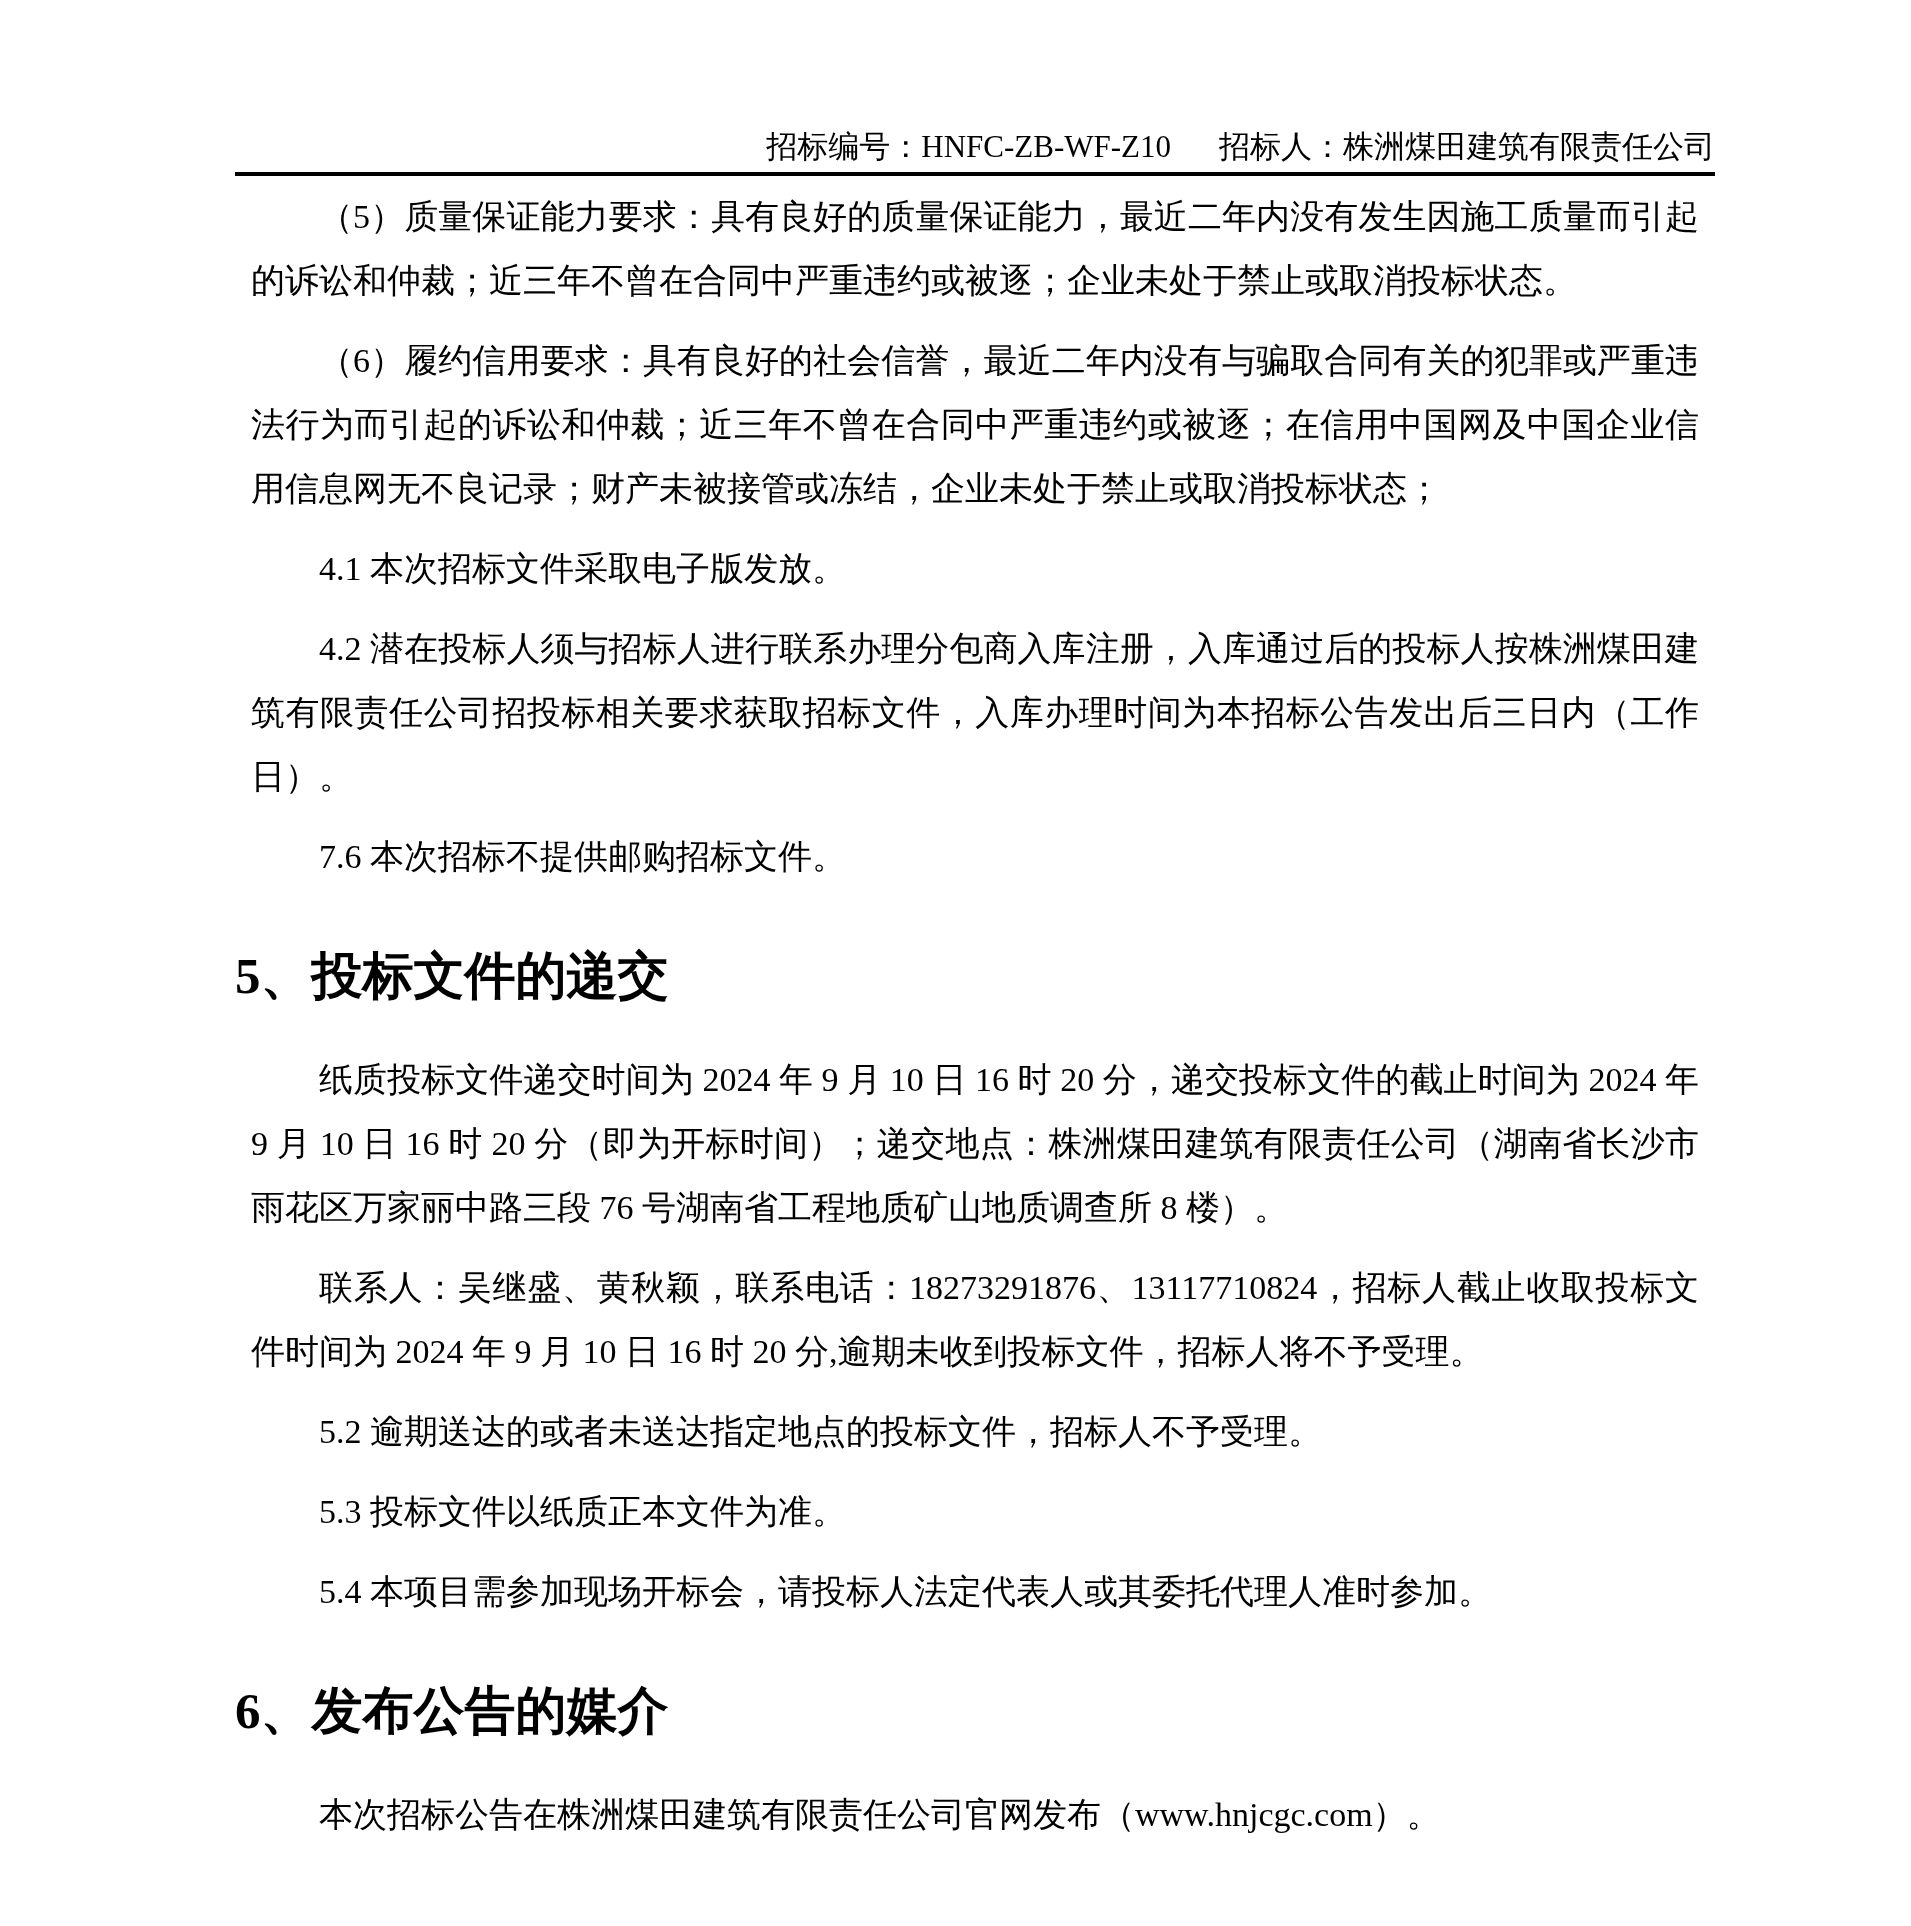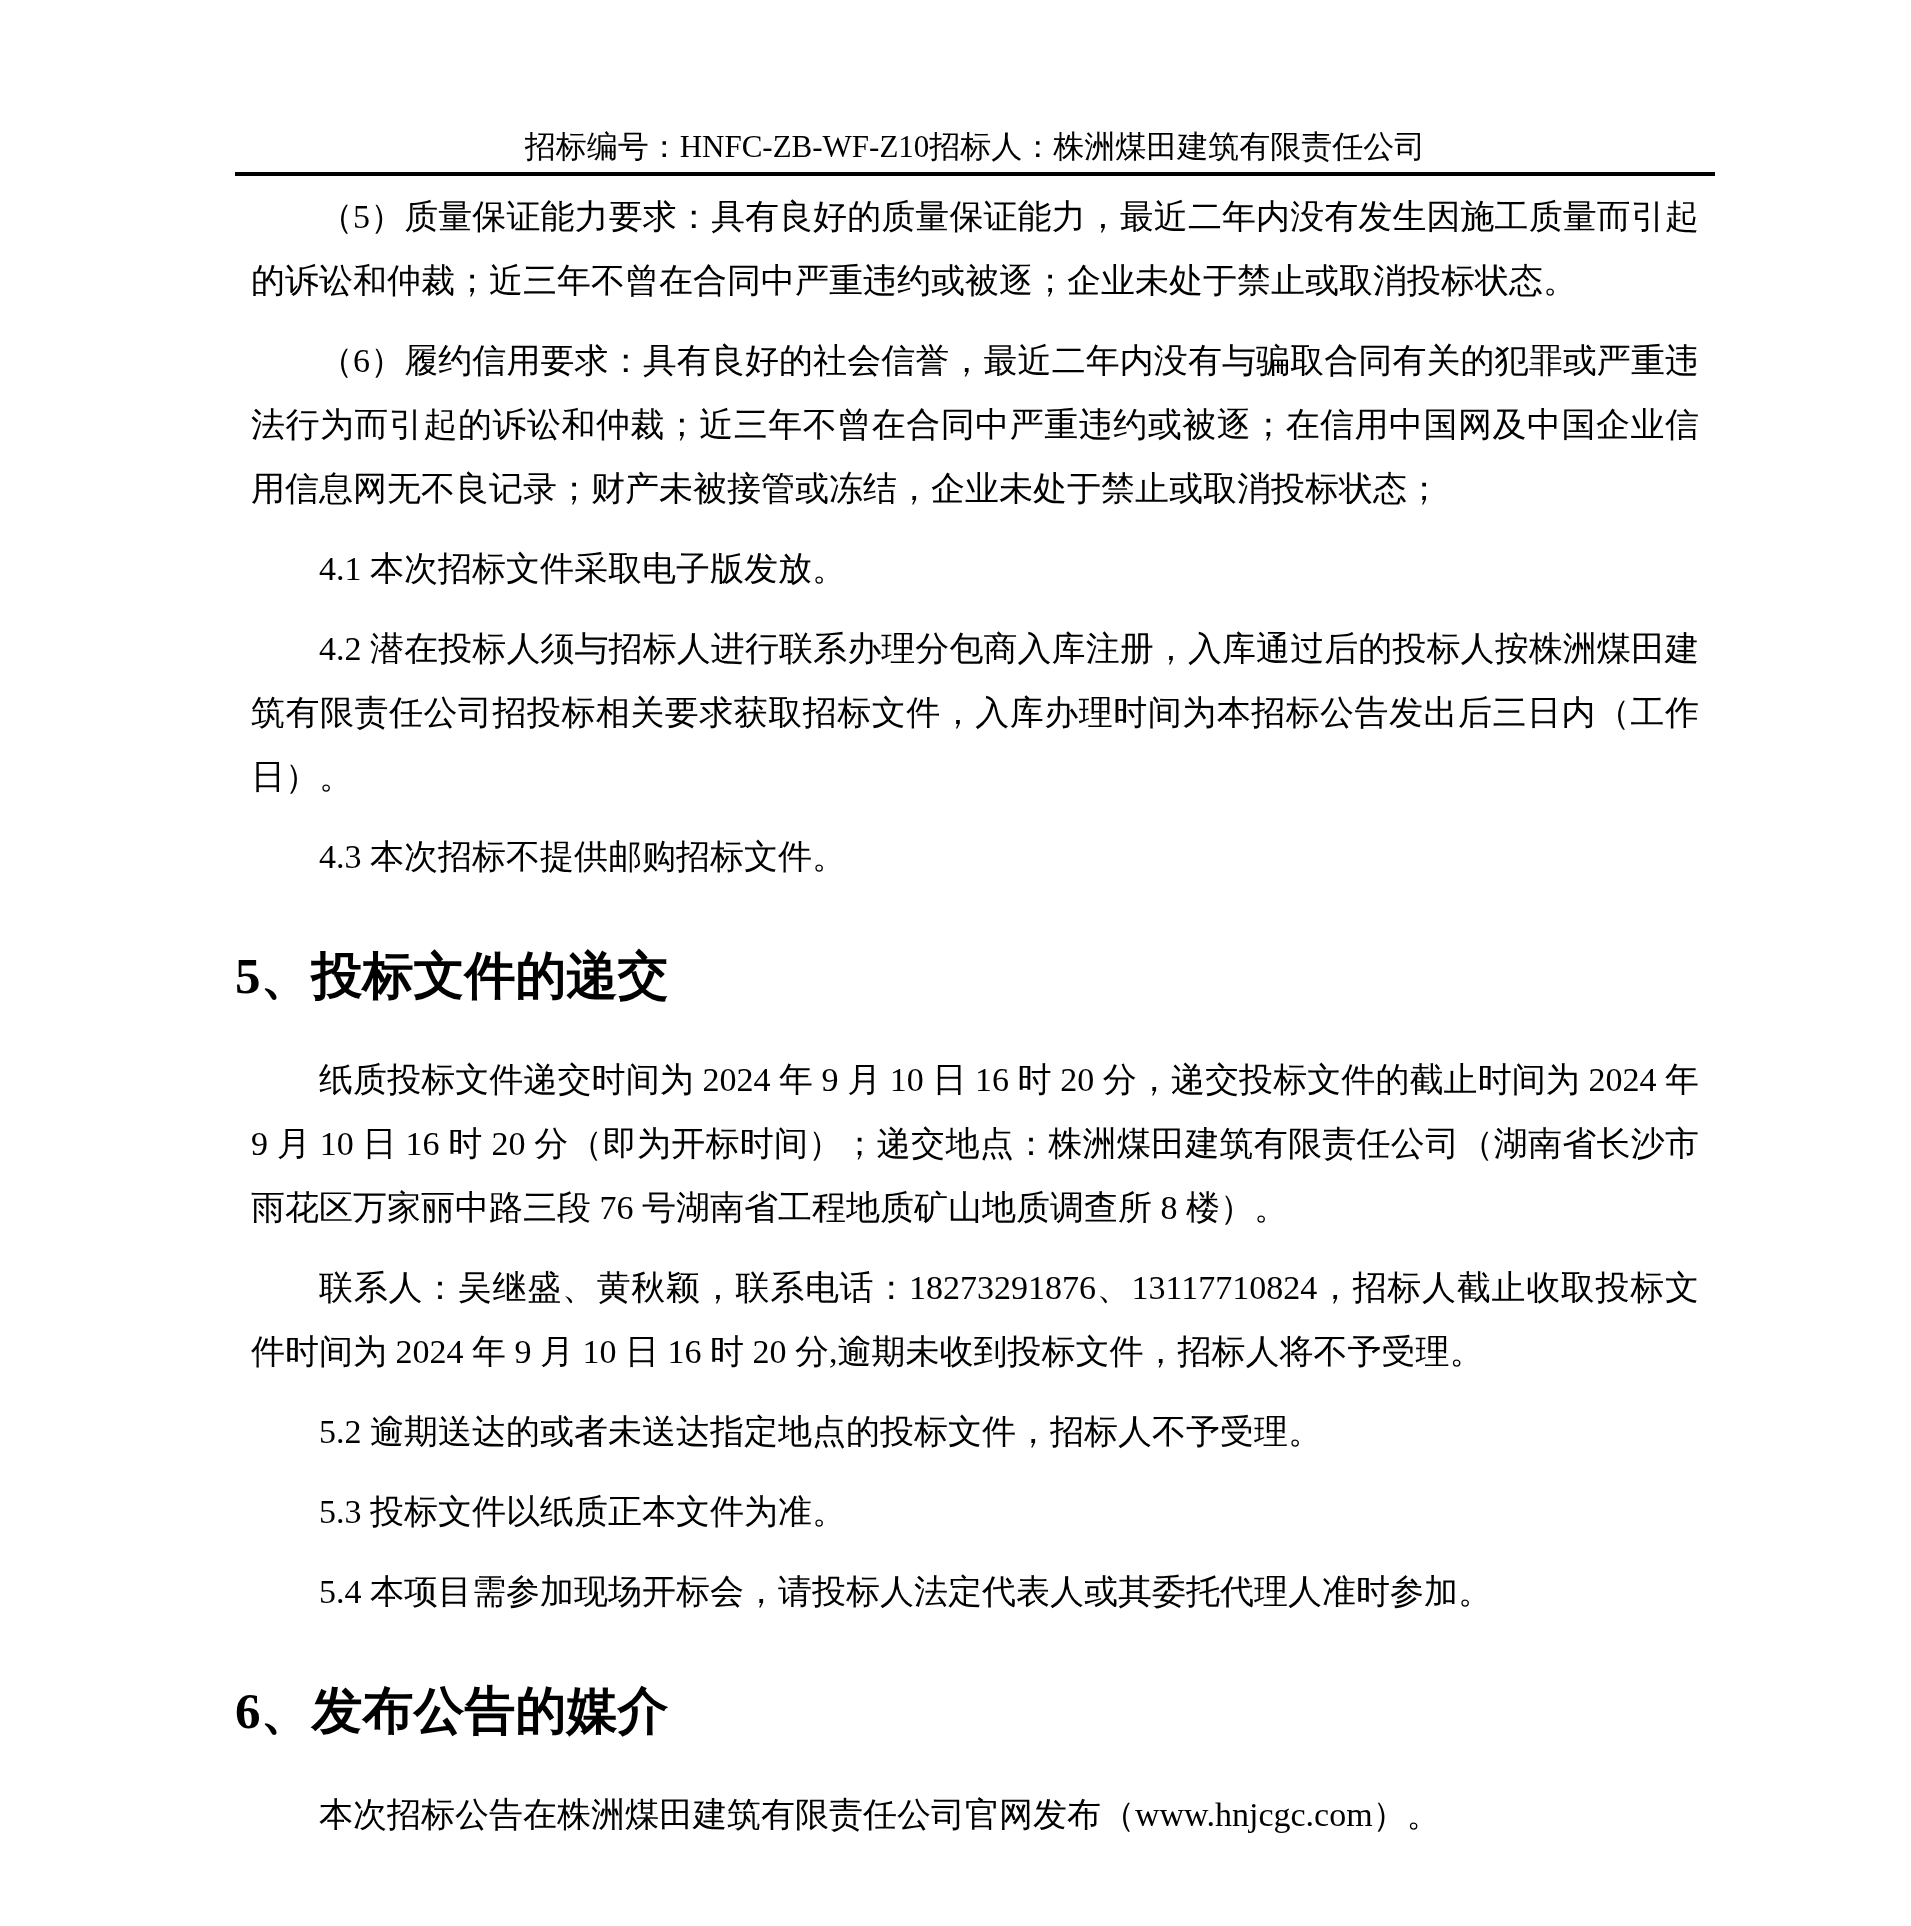--- a/index.html
+++ b/index.html
@@ -9,26 +9,27 @@
     height: 2703px;
     background: #ffffff;
     font-family: "Liberation Serif", "DejaVu Serif", serif;
     color: #000000;
     box-sizing: border-box;
     padding: 127px 196px 0 235px;
     overflow: hidden;
   }
   .doc-header {
     display: flex;
-    justify-content: center;
+    justify-content: flex-end;
     align-items: flex-end;
     font-size: 31px;
     line-height: 39px;
     border-bottom: 4.6px solid #000000;
     padding-bottom: 6.2px;
+    gap: 48px;
   }
   .para {
     font-size: 34px;
     line-height: 64px;
     text-align: justify;
     text-indent: 2em;
     margin: 16px;
   }
   .section-heading {
     font-size: 51px;
@@ -47,21 +48,21 @@
   <div class="doc-header">
     <span>招标编号：HNFC-ZB-WF-Z10</span>
     <span>招标人：株洲煤田建筑有限责任公司</span>
   </div>
 
   <p class="para first-block">（5）质量保证能力要求：具有良好的质量保证能力，最近二年内没有发生因施工质量而引起的诉讼和仲裁；近三年不曾在合同中严重违约或被逐；企业未处于禁止或取消投标状态。</p>
   <p class="para">（6）履约信用要求：具有良好的社会信誉，最近二年内没有与骗取合同有关的犯罪或严重违法行为而引起的诉讼和仲裁；近三年不曾在合同中严重违约或被逐；在信用中国网及中国企业信用信息网无不良记录；财产未被接管或冻结，企业未处于禁止或取消投标状态；</p>
 
   <p class="para">4.1 本次招标文件采取电子版发放。</p>
   <p class="para"><span>4.2 潜在投标人须与招标人进行联系办理分包商入库注册，</span><b>入库通过后</b><span>的投标人按株洲煤田建筑有限责任公司招投标相关要求获取招标文件，入库办理时间为本招标公告发出后三日内（工作日）。</span></p>
-  <p class="para">4.3 本次招标不提供邮购招标文件。</p>
+  <p class="para">7.6 本次招标不提供邮购招标文件。</p>
 
   <h2 class="section-heading">5、投标文件的递交</h2>
   <p class="para">纸质投标文件递交时间为 2024 年 9 月 10 日 16 时 20 分，递交投标文件的截止时间为 2024 年 9 月 10 日 16 时 20 分（即为开标时间）；递交地点：株洲煤田建筑有限责任公司（湖南省长沙市雨花区万家丽中路三段 76 号湖南省工程地质矿山地质调查所 8 楼）。</p>
   <p class="para"><span>联系人：吴继盛、黄秋颖，联系电话：18273291876、13117710824，</span><b>招标人截止收取投标文件时间为</b><span> 2024 年 9 月 10 日 16 时 20 分,逾期未收到投标文件，招标人将不予受理。</span></p>
   <p class="para">5.2 逾期送达的或者未送达指定地点的投标文件，招标人不予受理。</p>
   <p class="para"><span>5.3 投标文件以</span><b>纸质正本文件</b><span>为准。</span></p>
   <p class="para">5.4 本项目需参加现场开标会，请投标人法定代表人或其委托代理人准时参加。</p>
 
   <h2 class="section-heading">6、发布公告的媒介</h2>
   <p class="para">本次招标公告在株洲煤田建筑有限责任公司官网发布（www.hnjcgc.com）。</p>

